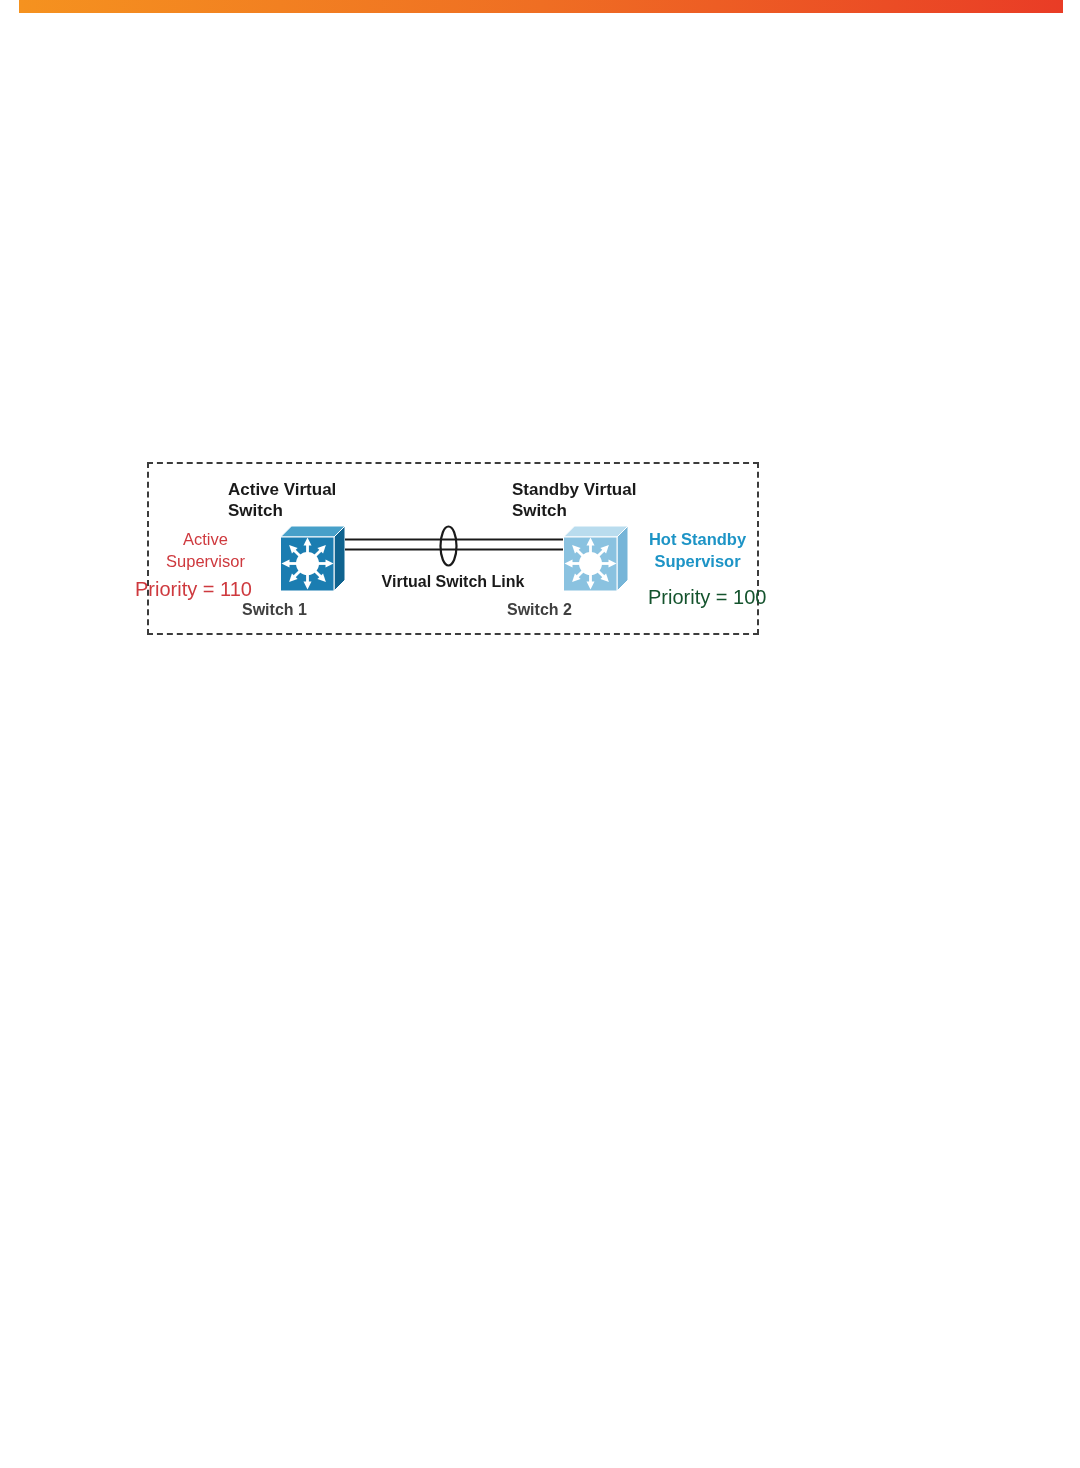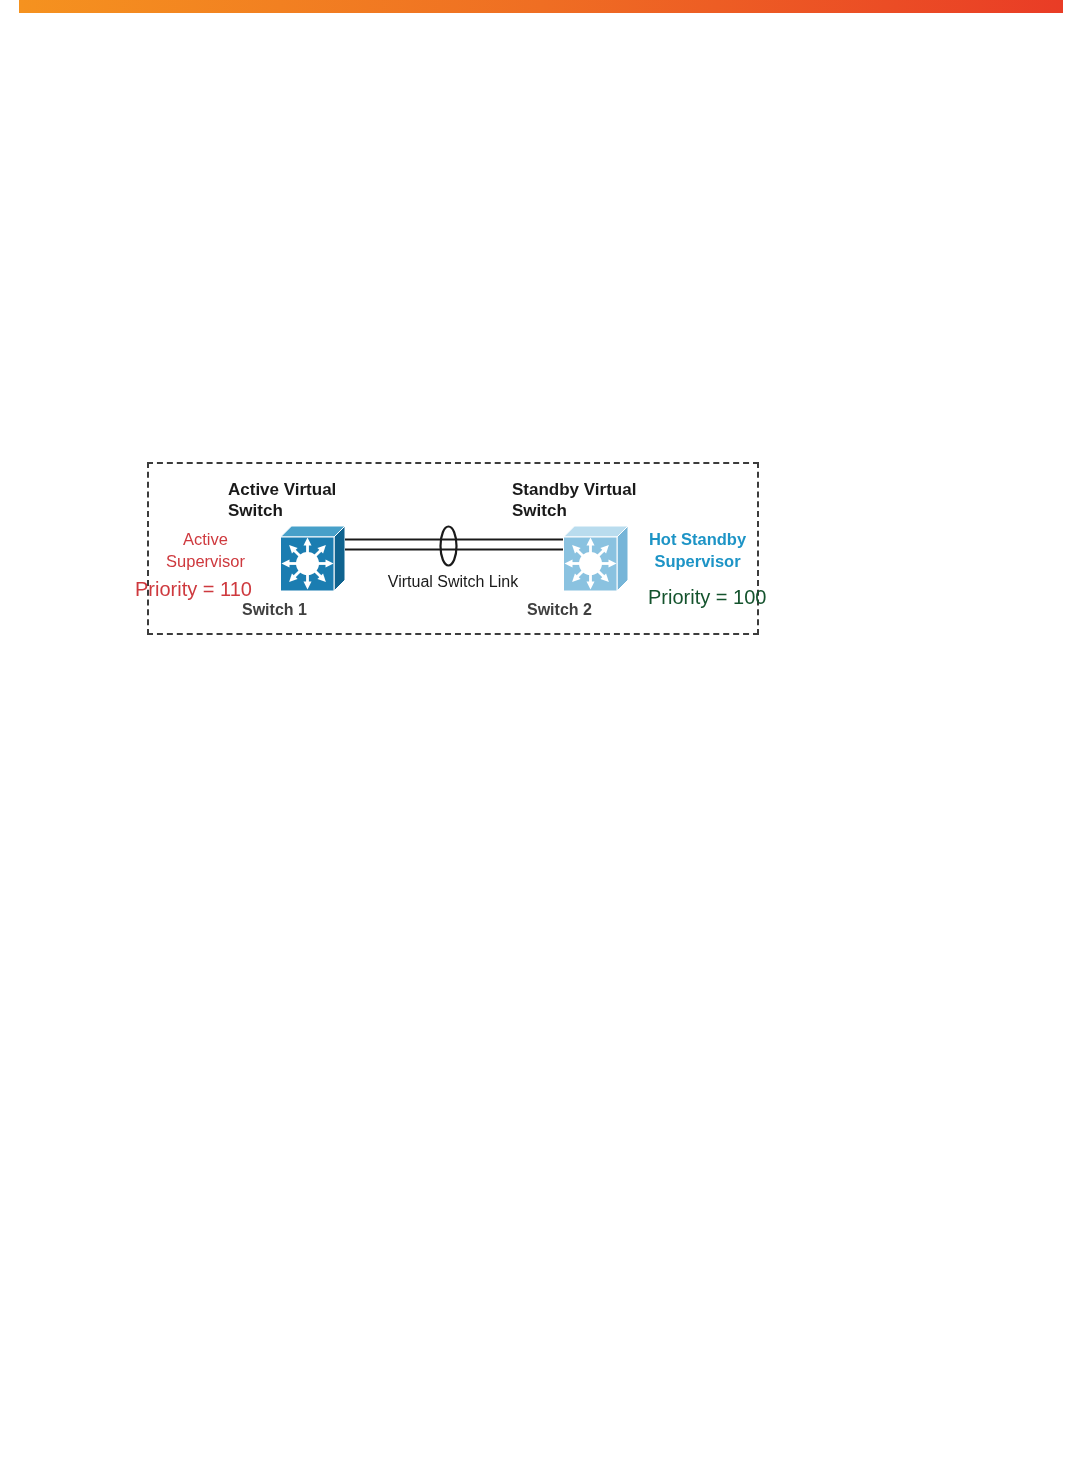--- a/index.html
+++ b/index.html
@@ -54,20 +54,21 @@
     width: 140px;
     font-size: 16px;
     font-weight: 700;
     color: #404040;
   }
   .link-label {
     width: 210px;
     text-align: center;
     font-size: 16px;
     color: #1a1a1a;
+    font-weight: bold;
   }
 </style>
 </head>
 <body>
 
 <div id="page">
 
   <div id="topbar" style="background-image: linear-gradient(to right, rgb(245, 146, 31), rgb(239, 110, 35), rgb(233, 60, 38));"></div>
 
   <div id="diagram-boundary"></div>
@@ -183,15 +184,15 @@
     <g stroke="#1A1A1A">
       <line x1="0" y1="19.5" x2="218" y2="19.5" stroke-width="2.2"></line>
       <line x1="0" y1="29.5" x2="218" y2="29.5" stroke-width="2.2"></line>
     </g>
     <ellipse cx="103.5" cy="26" rx="8" ry="19.5" fill="none" stroke-width="2.2" stroke="#1A1A1A"></ellipse>
   </svg>
 
   <div class="abs link-label" style="left:348px; top:573px;">Virtual Switch Link</div>
 
   <div class="abs switch-name" style="left:242px; top:601px;">Switch 1</div>
-  <div class="abs switch-name" style="left:527px; top:601px;">Switch 2</div>
+  <div class="abs switch-name" style="left:507px; top:601px;">Switch 2</div>
 
 </div>
 
 </body></html>

